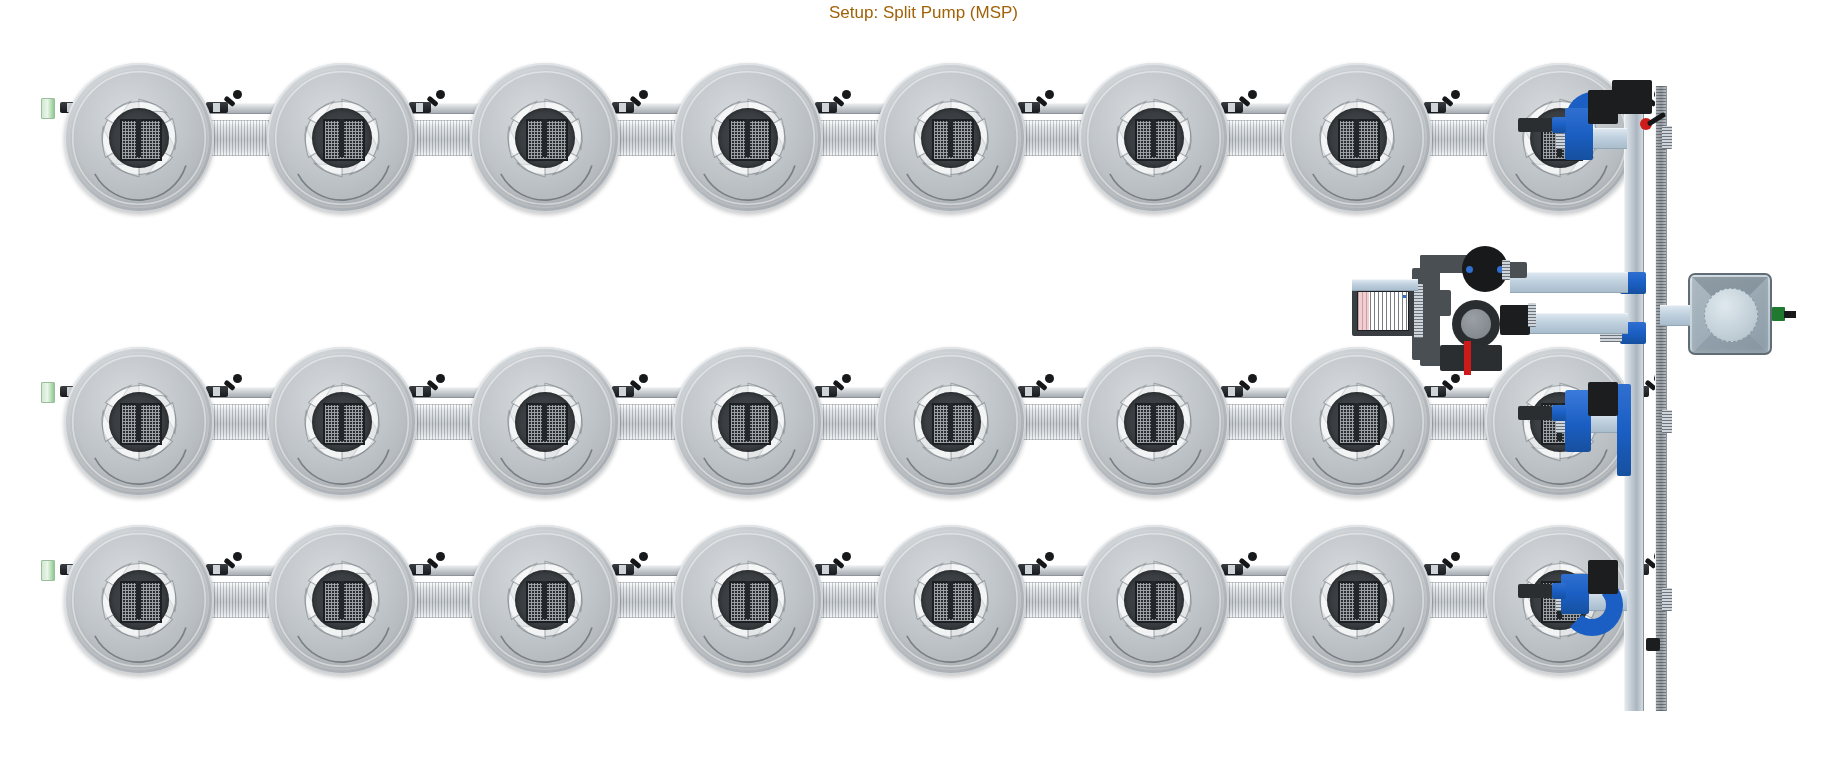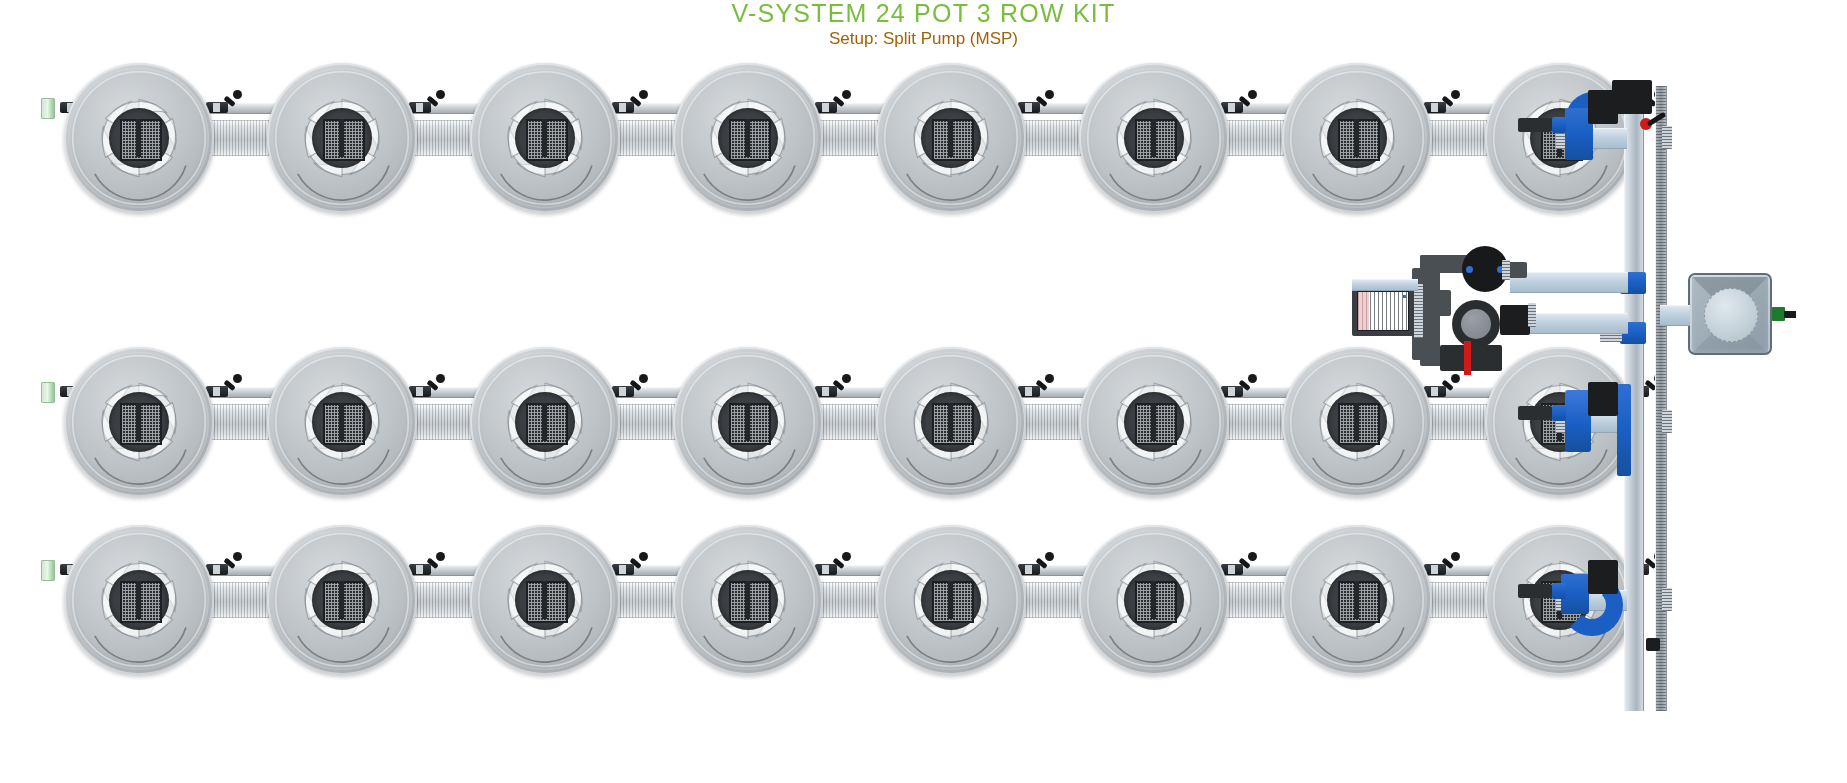--- a/index.html
+++ b/index.html
@@ -121,21 +121,20 @@
   .redvalve{position:absolute;width:26px;height:22px;}
   .redvalve .ball{position:absolute;left:0;top:5px;width:12px;height:12px;border-radius:50%;background:#cf1a1a;}
   .redvalve .arm{position:absolute;left:8px;top:9px;width:20px;height:5px;background:#141618;border-radius:2px;transform:rotate(-32deg);transform-origin:left center;}
 </style>
 </head>
 <body>
 
 <div id="stage">
 
   <div class="title-wrap">
-    <div class="title-main" style="color: rgb(120, 190, 60);">V-SYSTEM 24 POT 3 ROW KIT</div>
     <div class="title-sub" style="color: #a16207;">Setup: Split Pump (MSP)</div>
   </div>
 
   <div id="rows-layer">
       <div title="Row 1">
         <div class="pipe-top" style="left: 122px; top: 103px; width: 1513px; height: 9px;"></div>
         <div class="pipe-corr" style="left: 184px; top: 120px; width: 113px; height: 36px;"></div>
         <div class="conn" style="left: 206px; top: 102px; width: 22px; height: 11px;">
           <div class="barrel"></div>
           <div class="nut"></div>

